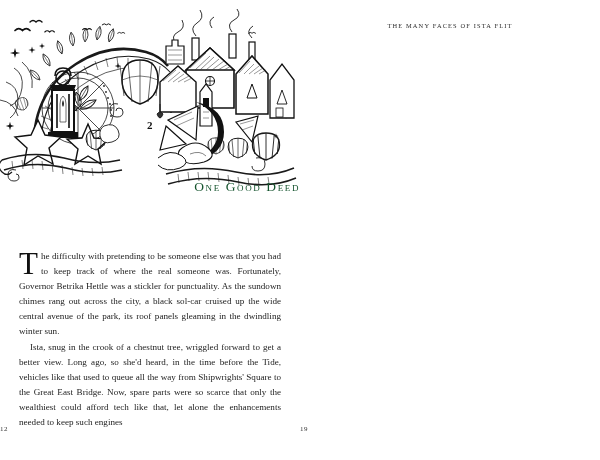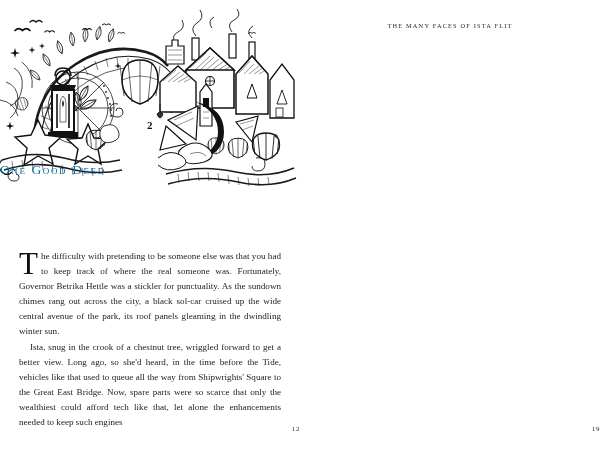--- a/index.html
+++ b/index.html
@@ -56,28 +56,28 @@
     left: 0;
     width: 300px;
     text-align: center;
     font-size: 11px;
     font-weight: 700;
     color: #111;
     letter-spacing: 0.5px;
   }
   .chapter-title {
     position: absolute;
-    top: 162px;
+    top: 179px;
     left: 0;
     width: 300px;
-    text-align: left;
+    text-align: right;
     font-size: 13.5px;
     font-variant: small-caps;
     letter-spacing: 1.6px;
-    color: #0369a1;
+    color: #14532d;
     white-space: nowrap;
   }
 
   
   .textblock {
     position: absolute;
     font-size: 9.1px;
     line-height: 15.1px;
     text-align: justify;
     color: #1c1c1c;
@@ -97,21 +97,21 @@
     font-family: "Liberation Serif", "DejaVu Serif", serif;
     color: #111;
   }
 
   
   .folio {
     position: absolute;
     top: 425px;
     left: 0;
     width: 300px;
-    text-align: right;
+    text-align: left;
     font-size: 7px;
     letter-spacing: 0.6px;
     color: #333;
   }
 </style>
 </head>
 <body>
 
 <div class="spread">
 

